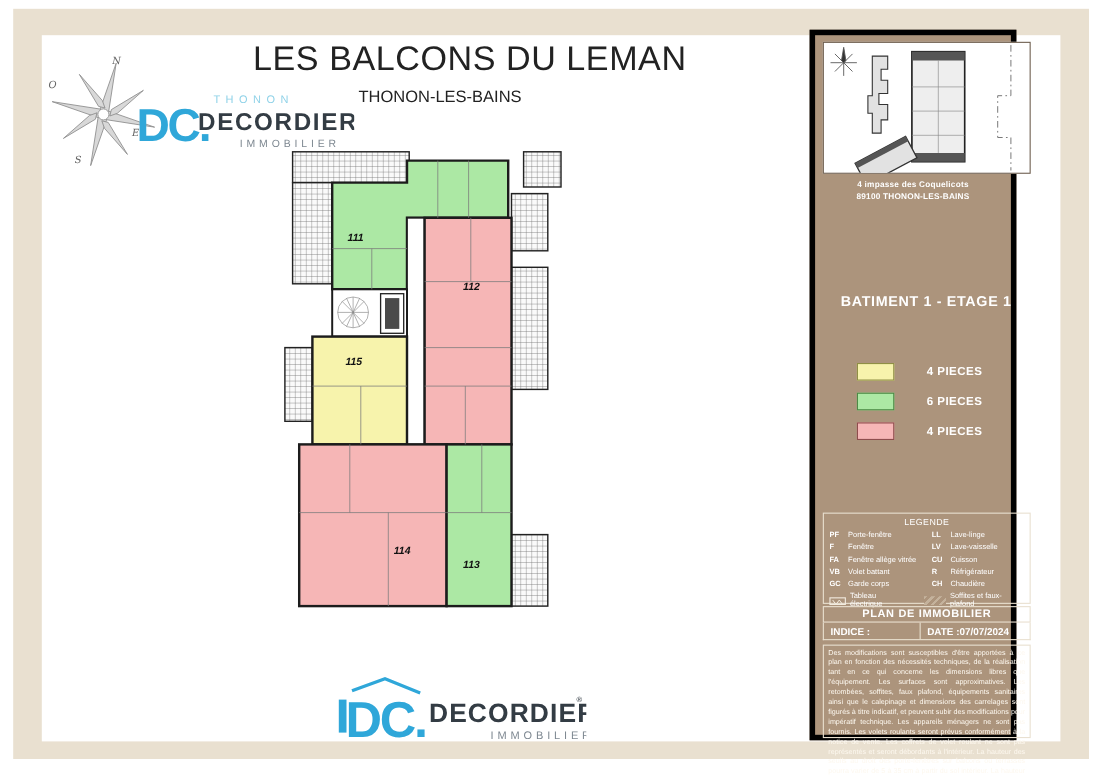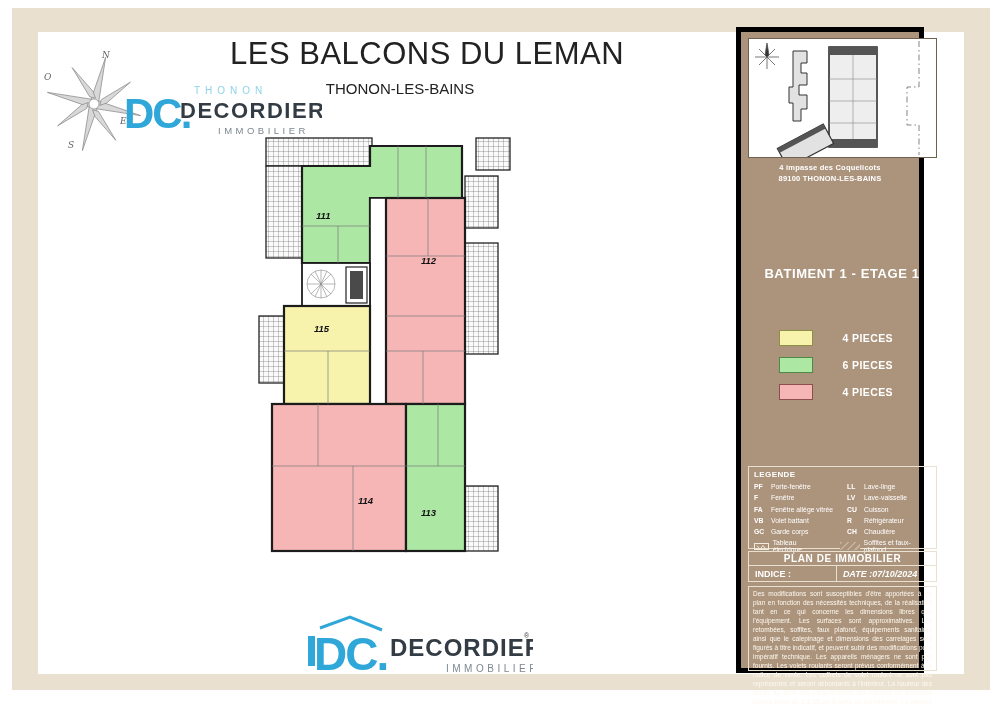--- a/index.html
+++ b/index.html
@@ -28,36 +28,36 @@
              font-size:7.5px; font-weight:bold; line-height:1.5; letter-spacing:0.2px; }
   .bat-title { position:absolute; left:0; top:234px; width:100%; text-align:center;
                font-size:13px; font-weight:bold; letter-spacing:0.6px;margin-left:12px; }
   .unit-legend { position:absolute; left:0; top:298px; width:100%; }
   .unit-row { display:flex; align-items:center; height:16px; margin-bottom:11px; }
   .unit-swatch { width:34px; height:16px; margin-left:38px; border:1px solid #555; }
   .unit-label { margin-left:auto; margin-right:26px; font-size:10.5px; font-weight:bold; letter-spacing:0.4px; }
 
   .legende-box { position:absolute; left:7px; top:434px; width:189px; height:83px;
                  border:1px solid #e9e0d0; padding:3px 5px; }
-  .legende-title { font-size:8px; font-weight:bold; margin-bottom:3px; letter-spacing:0.4px; }
+  .legende-title { font-size:8px; font-weight:normal; margin-bottom:3px; letter-spacing:0.4px;text-align:center; }
   .leg-grid { display:grid; grid-template-columns:17px 76px 17px auto; row-gap:1.5px; font-size:6.8px; line-height:1.45; }
   .leg-abbr { font-weight:bold; }
   .leg-sym-row { display:flex; align-items:center; margin-top:2px; font-size:6.8px; }
   .elec-sym { display:inline-block; width:15px; height:7px; border:1px solid #f2ece0; margin-right:4px; position:relative; }
   .elec-sym svg { position:absolute; inset:0; }
   .soffit-sym { display:inline-block; width:20px; height:8px; margin:0 4px 0 14px;
                 background:repeating-linear-gradient(135deg,#c4b29c 0 2px,#ac947c 2px 5px); }
 
   .resa-bar { position:absolute; left:7px; top:519px; width:189px; height:15px;
               border:1px solid #e9e0d0; text-align:center; font-size:10px; font-weight:bold;
               line-height:14px; letter-spacing:0.6px; }
   .indice-row { position:absolute; left:7px; top:534px; width:189px; height:16px;
                 border:1px solid #e9e0d0; border-top:none; display:flex; font-size:9px; font-weight:bold;justify-content:space-between; }
   .indice-cell { width:47%; border-right:1px solid #e9e0d0; padding:3px 0 0 6px; }
-  .date-cell { flex:1; padding:3px 0 0 6px; display:flex; gap:0;font-style:italic; }
+  .date-cell { flex:1; padding:3px 0 0 6px; display:flex; gap:0; }
 
   .disclaimer-box { position:absolute; left:7px; top:554px; width:189px; height:85px;
                     border:1px solid #e9e0d0; padding:3px 4px; }
   .disclaimer-text { font-size:6.5px; line-height:1.38; text-align:justify; color:#fdf8ef; }
 
   
   .logo-bottom { position:absolute; left:298px; top:614px; width:235px; height:66px; }
 </style>
 </head>
 <body>
@@ -247,21 +247,21 @@
         <span>Soffites et faux-plafond</span>
       </div>
     </div>
 
     <div class="resa-bar">PLAN DE IMMOBILIER</div>
 
     <div class="indice-row">
       <div class="indice-cell">INDICE :</div>
       <div class="date-cell">
         <span>DATE :</span>
-        <span>07/10/2024</span>
+        <span>07/07/2024</span>
       </div>
     </div>
 
     <div class="disclaimer-box">
       <div class="disclaimer-text">Des modifications sont susceptibles d'être apportées à ce plan en fonction des nécessités techniques, de la réalisation tant en ce qui concerne les dimensions libres que l'équipement. Les surfaces sont approximatives. Les retombées, soffites, faux plafond, équipements sanitaires ainsi que le calepinage et dimensions des carrelages sont figurés à titre indicatif, et peuvent subir des modifications pour impératif technique. Les appareils ménagers ne sont pas fournis. Les volets roulants seront prévus conformément à la notice de vente. Les coffrets de volet roulant ne sont pas représentés et seront débordants à l'intérieur. La hauteur des seuils au droit des porte-fenêtres sur balcons ou terrasses pourra varier de 5 à 35 cm à partir du sol intérieur. La hauteur entre le jardin et la terrasse pourra varier entre 0 et 60 cm. Les jardins ne seront pas nécessairement plats et pourront comporter des talus et des pentes.</div>
     </div>
   </div>
 
   <div class="logo-bottom">
     <svg width="235" height="66" viewBox="0 0 235 66">

